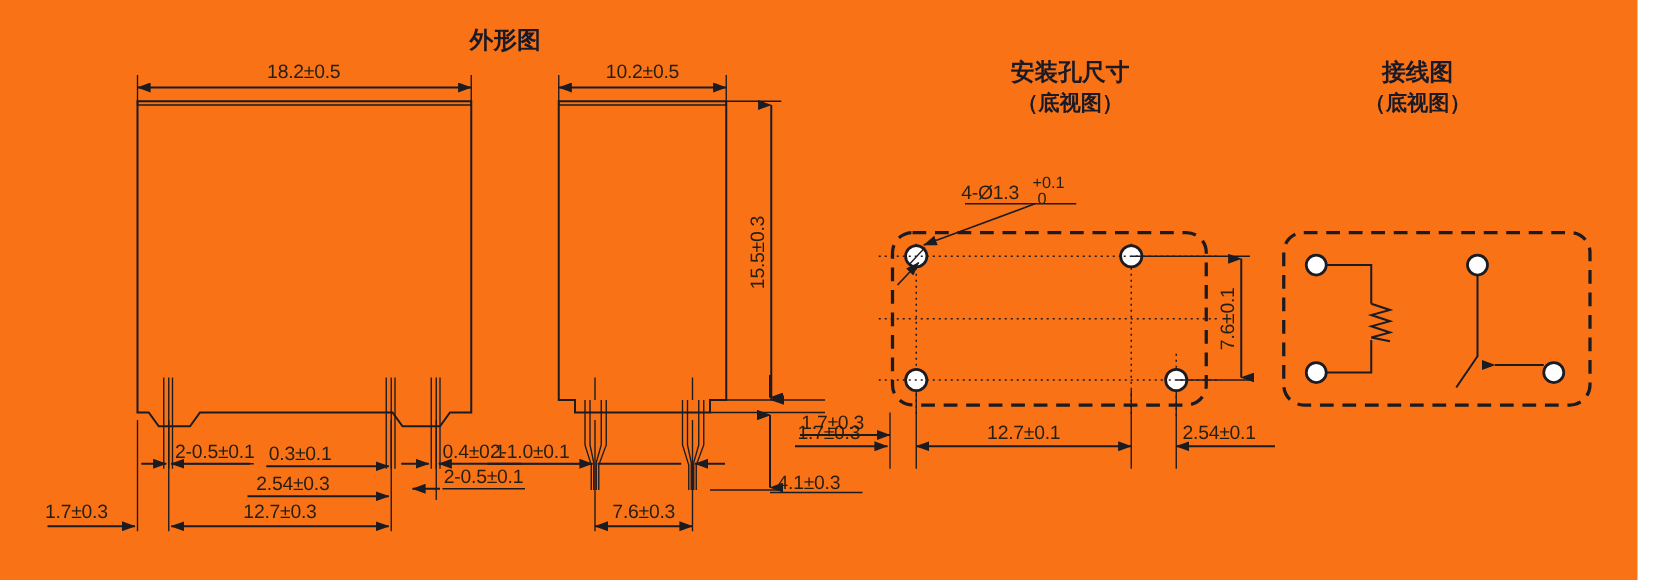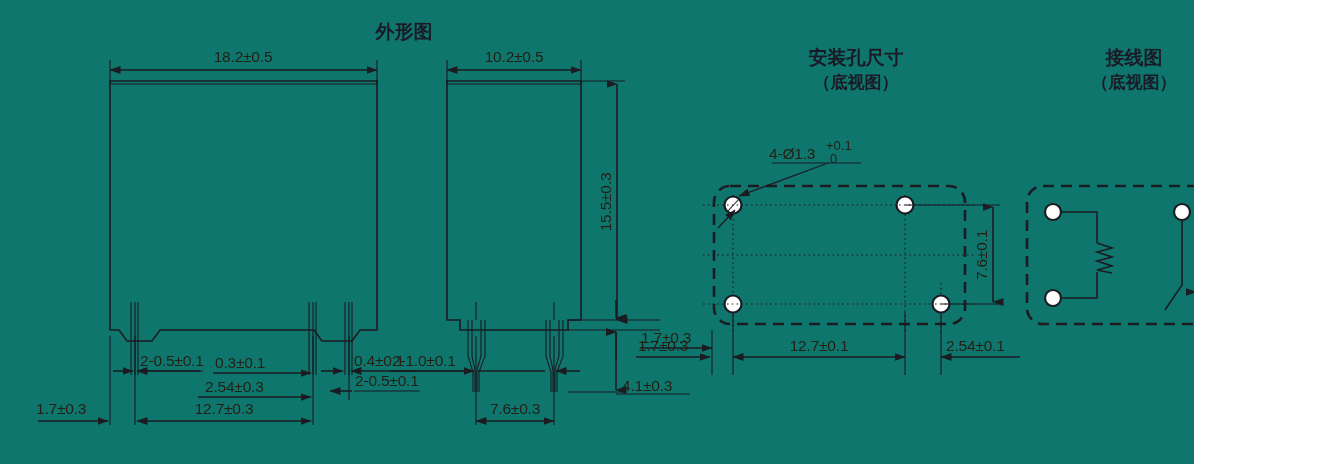--- a/index.html
+++ b/index.html
@@ -5,23 +5,23 @@
   html, body {
     margin: 0;
     padding: 0;
     background: #ffffff;
   }
   body {
     font-family: "Liberation Sans", sans-serif;
   }
   #root {
     position: relative;
-    width: 1194px;
+    width: 1310px;
     height: 464px;
-    background: #0f766e;
+    background: #f97316;
     overflow: hidden;
   }
   svg.sheet {
     position: absolute;
     left: 0;
     top: 0;
     width: 1333px;
     height: 464px;
   }
   

